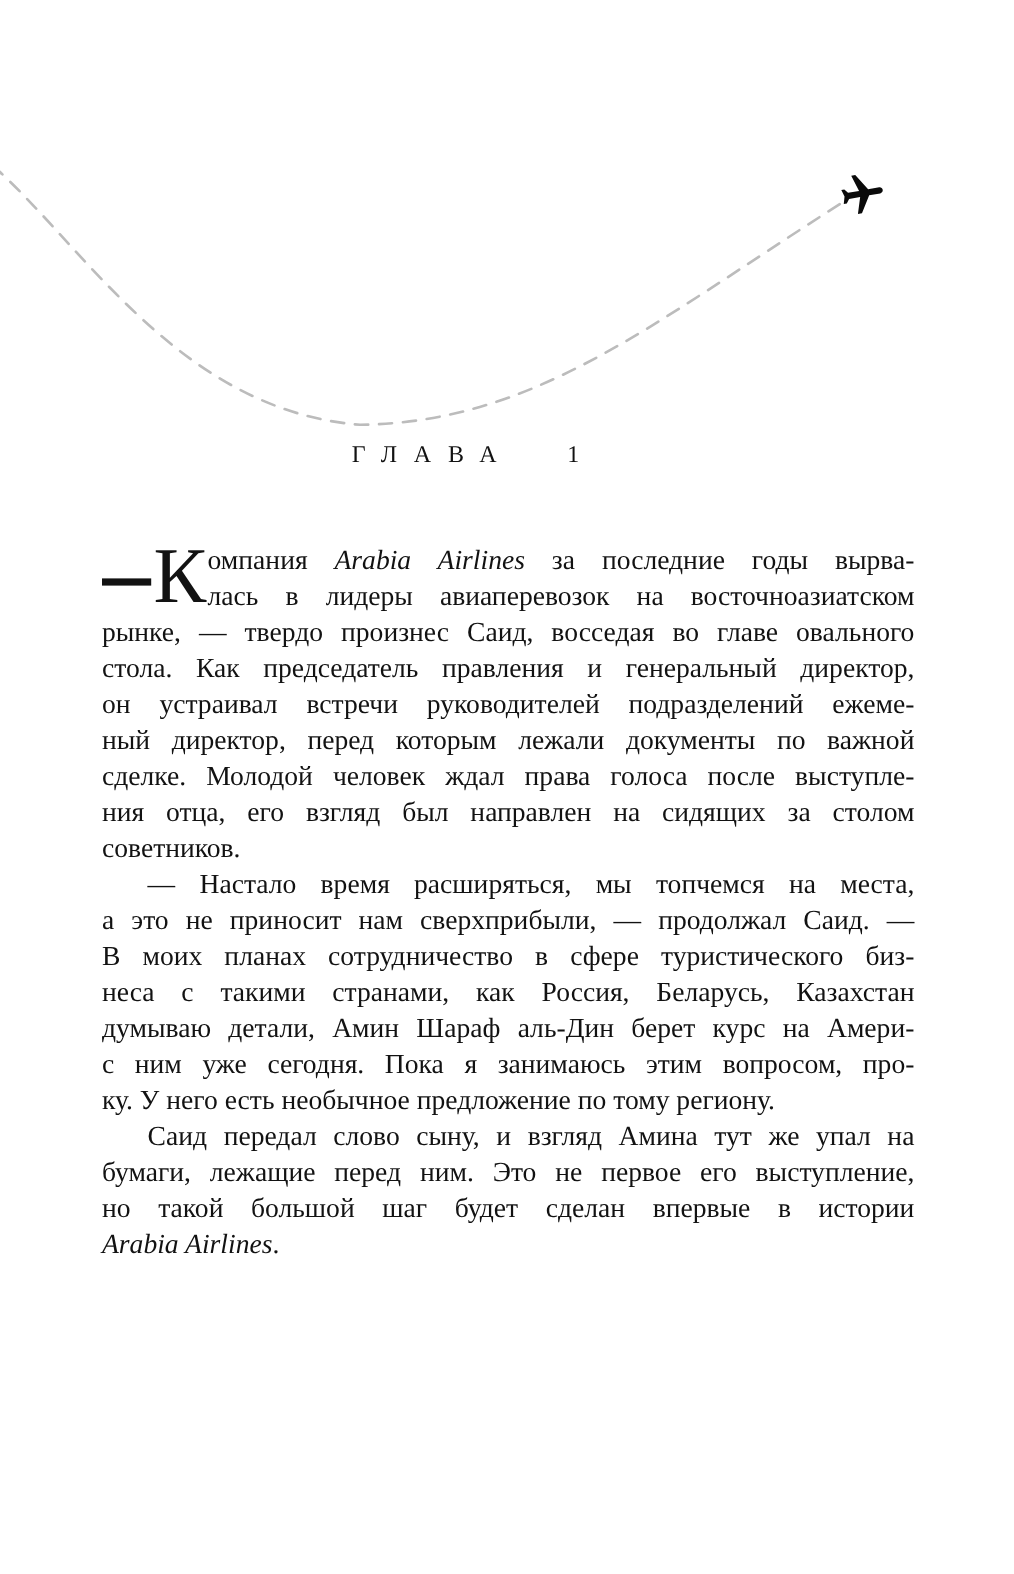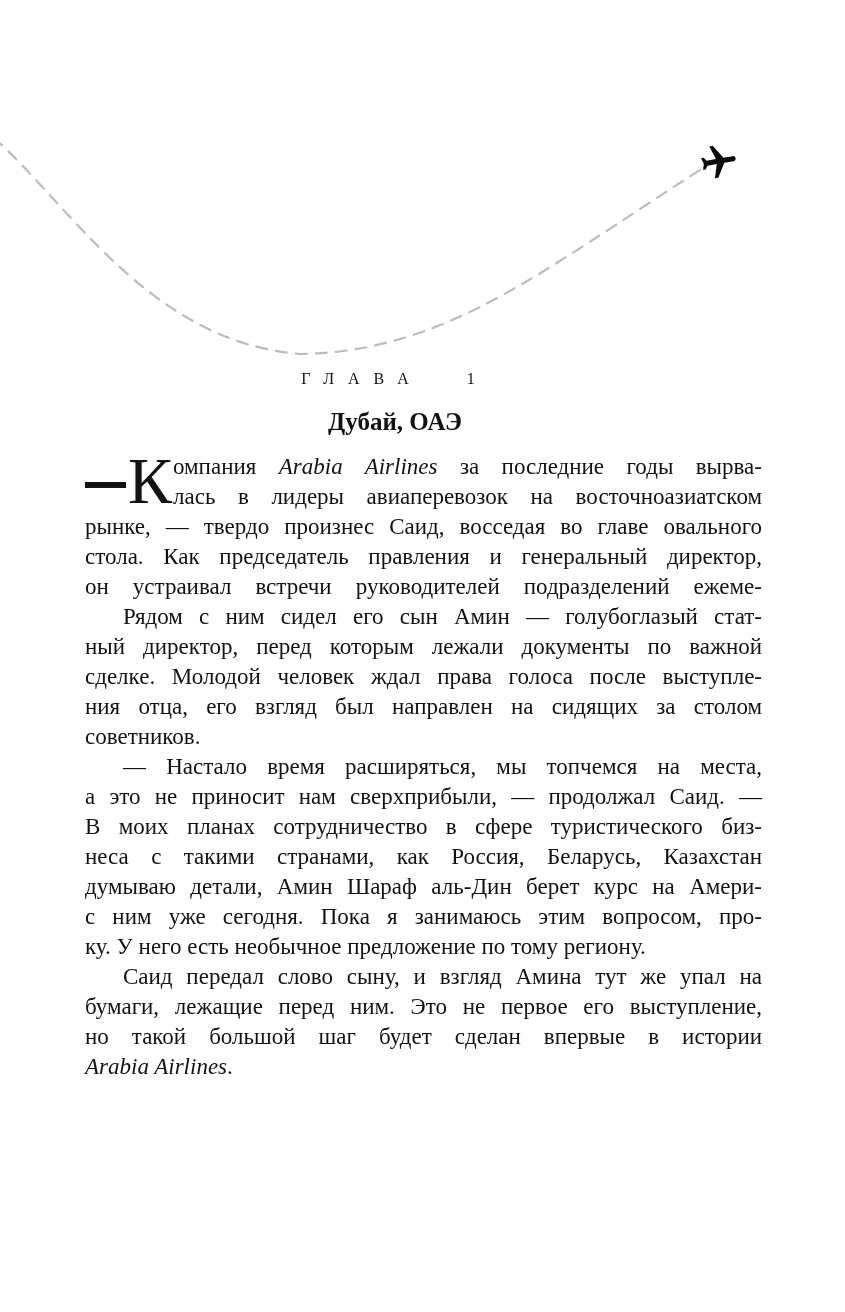--- a/index.html
+++ b/index.html
@@ -21,21 +21,21 @@
   
   .deco{
     position:absolute;left:0;top:0;width:845px;height:400px;
   }
   
   .chapter-head{
     position:absolute;left:85px;top:364px;width:620px;
     text-align:center;
   }
   .kicker{
-    font-size:16px;line-height:30px;
+    font-size:20px;line-height:30px;
     letter-spacing:14px;word-spacing:26px;
     white-space:nowrap;
   }
   .loc{
     margin-top:13px;
     font-size:25px;line-height:30px;
     font-weight:bold;
   }
   
   .text-col{
@@ -77,37 +77,35 @@
 
   <svg class="deco" viewBox="0 0 845 400" xmlns="http://www.w3.org/2000/svg" aria-hidden="true">
     <path d="M -6 138 C 70 205, 150 342, 300 354 C 445 352, 540 272, 700 170" fill="none" stroke="var(--path)" stroke-width="2.2" stroke-dasharray="11 9" stroke-linecap="round"></path>
     <g transform="translate(719,162) rotate(80) scale(1.7) translate(-12,-12)">
       <path fill="var(--plane)" d="M21 16v-2l-8-5V3.5c0-.83-.67-1.5-1.5-1.5S10 2.67 10 3.5V9l-8 5v2l8-2.5V19l-2 1.5V22l3.5-1 3.5 1v-1.5L13 19v-5.5l8 2.5z"></path>
     </g>
   </svg>
 
   <div class="chapter-head">
     <div class="kicker">ГЛАВА 1</div>
-    <div class="loc">Дубай, ОАЭ</div>
   </div>
 
   <div class="text-col" id="paragraphs">
       <div class="para dropcap">
         <span class="dcap">
           <span class="dcap-dash"></span>
           <span class="dcap-letter">К</span>
         </span>
         <div class="line">омпания <i>Arabia Airlines</i> за последние годы вырва-</div>
         <div class="line">лась в лидеры авиаперевозок на восточноазиатском</div>
         <div class="line">рынке, — твердо произнес Саид, восседая во главе овального</div>
         <div class="line">стола. Как председатель правления и генеральный директор,</div>
         <div class="line">он устраивал встречи руководителей подразделений ежеме-</div>
       </div>
       <div class="para indent">
-        <div class="line first">Рядом с ним сидел его сын Амин — голубоглазый стат-</div>
         <div class="line">ный директор, перед которым лежали документы по важной</div>
         <div class="line">сделке. Молодой человек ждал права голоса после выступле-</div>
         <div class="line">ния отца, его взгляд был направлен на сидящих за столом</div>
         <div class="line last">советников.</div>
       </div>
       <div class="para indent">
         <div class="line first">— Настало время расширяться, мы топчемся на места,</div>
         <div class="line">а это не приносит нам сверхприбыли, — продолжал Саид. —</div>
         <div class="line">В моих планах сотрудничество в сфере туристического биз-</div>
         <div class="line">неса с такими странами, как Россия, Беларусь, Казахстан</div>

